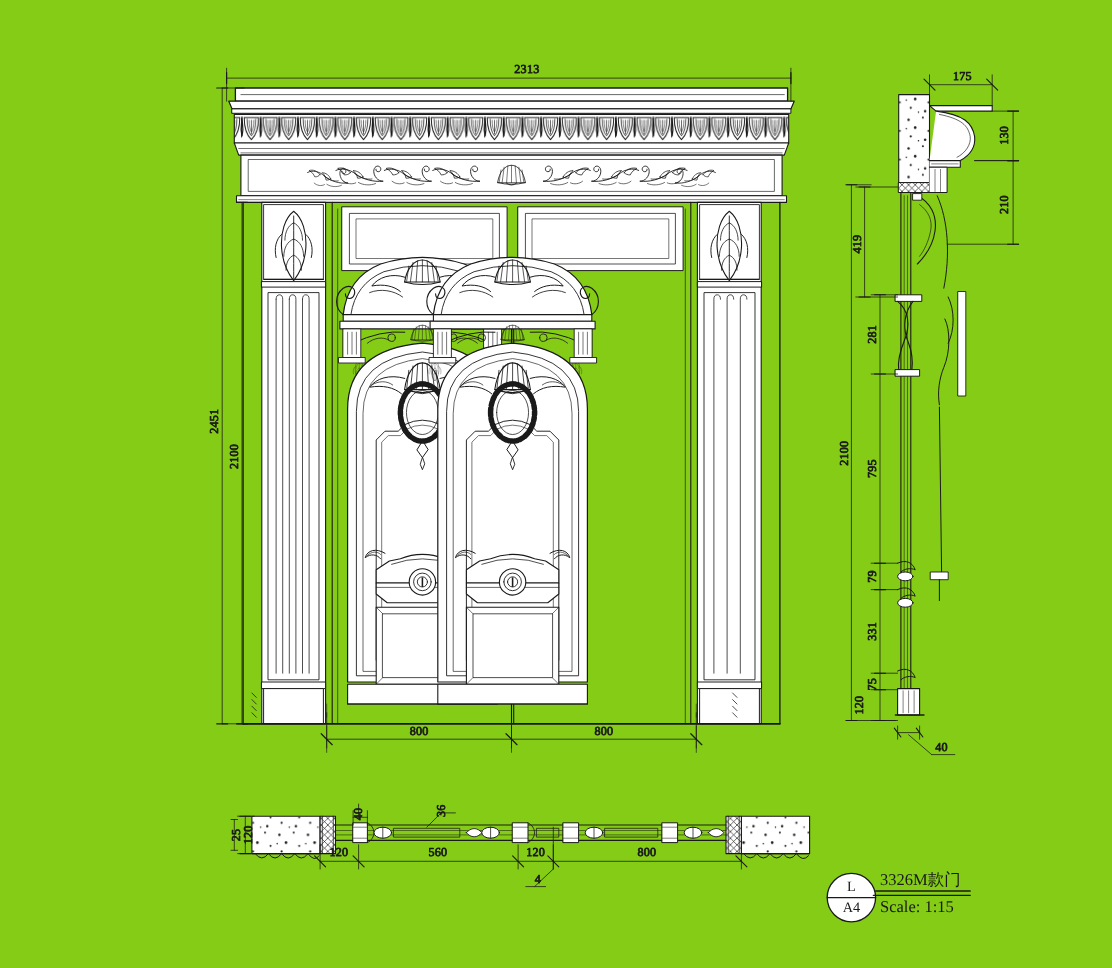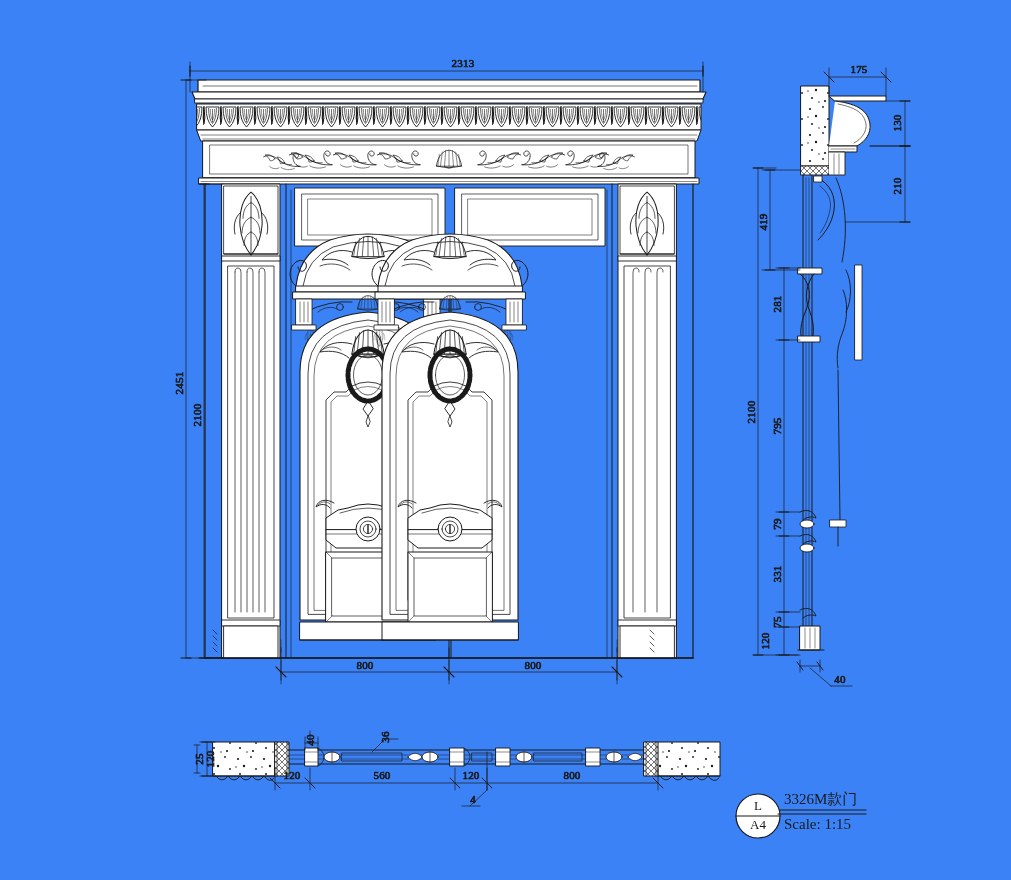--- a/index.html
+++ b/index.html
@@ -5,22 +5,23 @@
   * { box-sizing: border-box; }
   html, body {
     margin: 0; padding: 0;
     background: #ffffff;
     font-family: "Liberation Serif", serif;
   }
   #sheet {
     position: relative;
     width: 1011px;
     height: 880px;
-    background: #3b82f6;
+    background: #84cc16;
     overflow: hidden;
+    padding-left: 16px;
   }
   #sheet svg { display: block; }
   .dimtext {
     font-family: "Liberation Serif", serif;
     font-size: 11px;
     fill: #1a1a1a;
     text-anchor: middle;
     dominant-baseline: middle;
     letter-spacing: 0.2px;
   }

